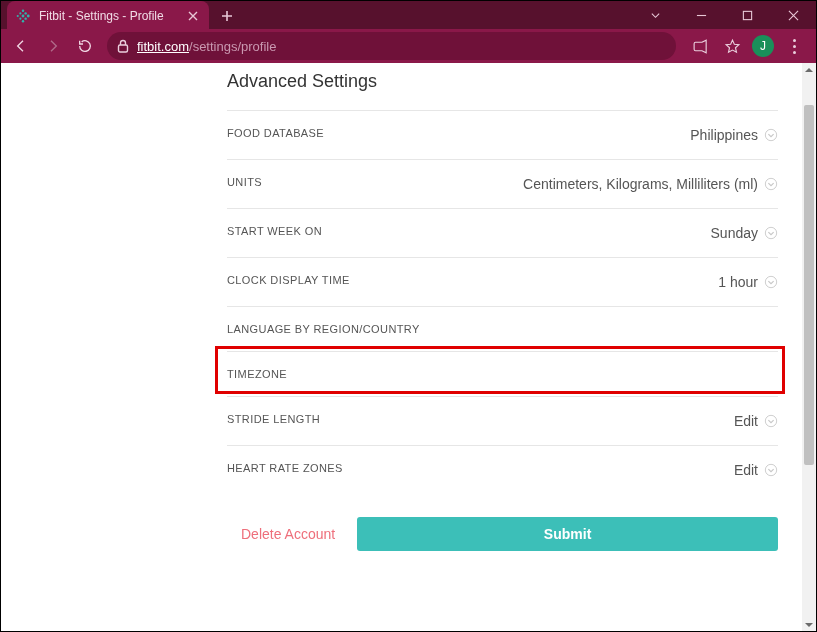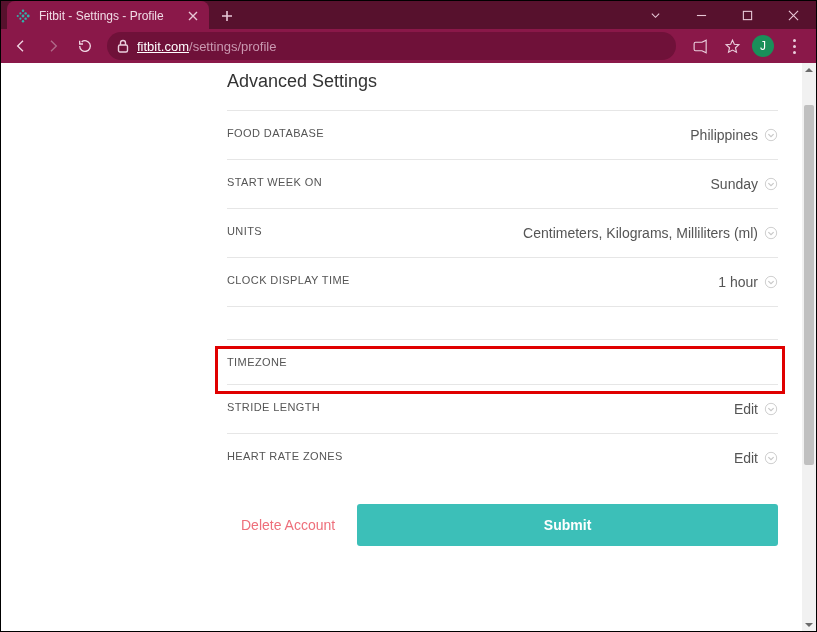--- a/index.html
+++ b/index.html
@@ -66,21 +66,21 @@
   .row .label { font-size: 11px; letter-spacing: 0.4px; color: #555; text-transform: uppercase; }
   .row .value { font-size: 14px; color: #555; display: flex; align-items: center; gap: 6px; }
   .chev-circ { width: 14px; height: 14px; }
   .chev-circ svg { width: 14px; height: 14px; }
 
   .highlight { position: absolute; left: 214px; top: 283px; width: 570px; height: 48px; border: 3px solid #e00000; pointer-events: none; }
 
   .actions { display: flex; align-items: center; margin-top: 22px; gap: 8px; }
   .delete { color: #ee6f7b; font-size: 14px; padding: 10px 14px; flex: 0 0 auto; }
   .submit {
-    flex: 1; height: 42px; background: #3cbfb8; color: #fff; font-size: 14px; font-weight: 600;
+    flex: 1; height: 34px; background: #3cbfb8; color: #fff; font-size: 14px; font-weight: 600;
     display: flex; align-items: center; justify-content: center; border-radius: 3px;
   }
 </style>
 </head>
 <body>
 
 <div class="titlebar">
   <div class="win-ctrl">
       <svg viewBox="0 0 12 12">
         <path d="M2 4l4 4 4-4"></path>
@@ -191,50 +191,51 @@
       <span class="label">FOOD DATABASE</span>
       <span class="value">
           <span>Philippines</span>
           <span class="chev-circ"><svg viewBox="0 0 16 16">
               <circle cx="8" cy="8" r="6.5" fill="none" stroke="#c7c7c7"></circle>
               <path d="M5 7l3 3 3-3" fill="none" stroke="#c7c7c7" stroke-width="1.3"></path>
             </svg></span>
         </span>
     </div>
     <div class="row">
+      <span class="label">UNITS</span>
+      <span class="value">
+          <span>Centimeters, Kilograms, Milliliters (ml)</span>
+          <span class="chev-circ"><svg viewBox="0 0 16 16">
+              <circle cx="8" cy="8" r="6.5" fill="none" stroke="#c7c7c7"></circle>
+              <path d="M5 7l3 3 3-3" fill="none" stroke="#c7c7c7" stroke-width="1.3"></path>
+            </svg></span>
+        </span>
+    </div>
+    <div class="row">
       <span class="label">START WEEK ON</span>
       <span class="value">
           <span>Sunday</span>
           <span class="chev-circ"><svg viewBox="0 0 16 16">
               <circle cx="8" cy="8" r="6.5" fill="none" stroke="#c7c7c7"></circle>
               <path d="M5 7l3 3 3-3" fill="none" stroke="#c7c7c7" stroke-width="1.3"></path>
             </svg></span>
         </span>
     </div>
     <div class="row">
-      <span class="label">UNITS</span>
-      <span class="value">
-          <span>Centimeters, Kilograms, Milliliters (ml)</span>
-          <span class="chev-circ"><svg viewBox="0 0 16 16">
-              <circle cx="8" cy="8" r="6.5" fill="none" stroke="#c7c7c7"></circle>
-              <path d="M5 7l3 3 3-3" fill="none" stroke="#c7c7c7" stroke-width="1.3"></path>
-            </svg></span>
-        </span>
-    </div>
-    <div class="row">
       <span class="label">CLOCK DISPLAY TIME</span>
       <span class="value">
           <span>1 hour</span>
           <span class="chev-circ"><svg viewBox="0 0 16 16">
               <circle cx="8" cy="8" r="6.5" fill="none" stroke="#c7c7c7"></circle>
               <path d="M5 7l3 3 3-3" fill="none" stroke="#c7c7c7" stroke-width="1.3"></path>
             </svg></span>
         </span>
     </div>
     <div class="row">
+      <span class="label">LANGUAGE BY REGION/COUNTRY</span>
     </div>
     <div class="row">
       <span class="label">TIMEZONE</span>
     </div>
     <div class="row">
       <span class="label">STRIDE LENGTH</span>
       <span class="value">
           <span>Edit</span>
           <span class="chev-circ"><svg viewBox="0 0 16 16">
               <circle cx="8" cy="8" r="6.5" fill="none" stroke="#c7c7c7"></circle>

